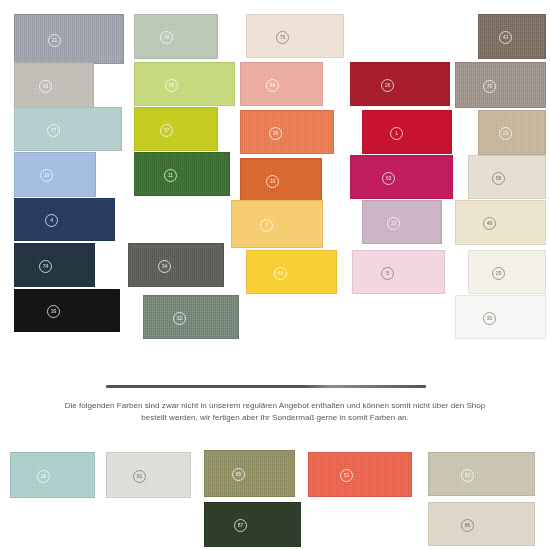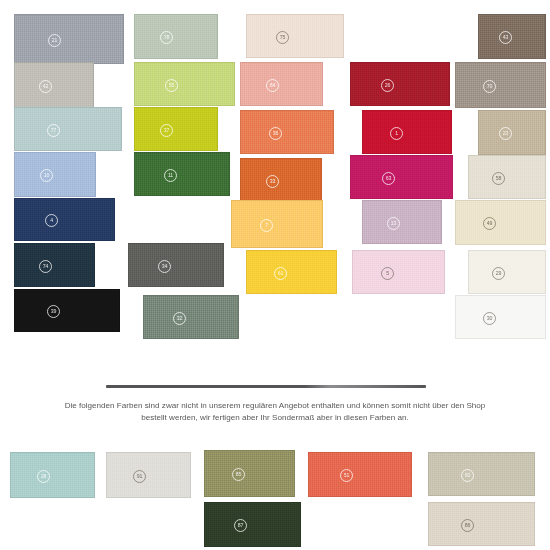--- a/index.html
+++ b/index.html
@@ -171,21 +171,21 @@
       </div>
       <div class="swatch" style="left: 455px; top: 295px; width: 91px; height: 44px; background-color: rgb(247, 247, 245);">
         <div class="badge dark-ink" style="left: 27px; top: 16px;">30</div>
       </div>
     </div>
 
   <div class="divider" style="left: 106px; top: 385px; width: 320px; height: 3px; background: linear-gradient(90deg, rgb(84, 84, 86) 0%, rgb(84, 84, 86) 62%, rgb(141, 141, 143) 70%, rgb(84, 84, 86) 100%);"></div>
 
   <div class="note" style="left: 18px; top: 400px; width: 514px; color: rgb(88, 88, 90);">
     <div>Die folgenden Farben sind zwar nicht in unserem regulären Angebot enthalten und können somit nicht über den Shop</div>
-    <div>bestellt werden, wir fertigen aber Ihr Sondermaß aber in diesen Farben an.</div>
+    <div>bestellt werden, wir fertigen aber Ihr Sondermaß gerne in somit Farben an.</div>
   </div>
 
   <div id="special-grid">
       <div class="swatch" style="left: 10px; top: 452px; width: 85px; height: 46px; background-color: rgb(168, 205, 201);">
         <div class="badge" style="left: 26px; top: 17px;">28</div>
       </div>
       <div class="swatch" style="left: 106px; top: 452px; width: 85px; height: 46px; background-color: rgb(221, 220, 215);">
         <div class="badge dark-ink" style="left: 26px; top: 17px;">91</div>
       </div>
       <div class="swatch" style="left: 204px; top: 450px; width: 91px; height: 47px; background-color: rgb(141, 141, 95);">

